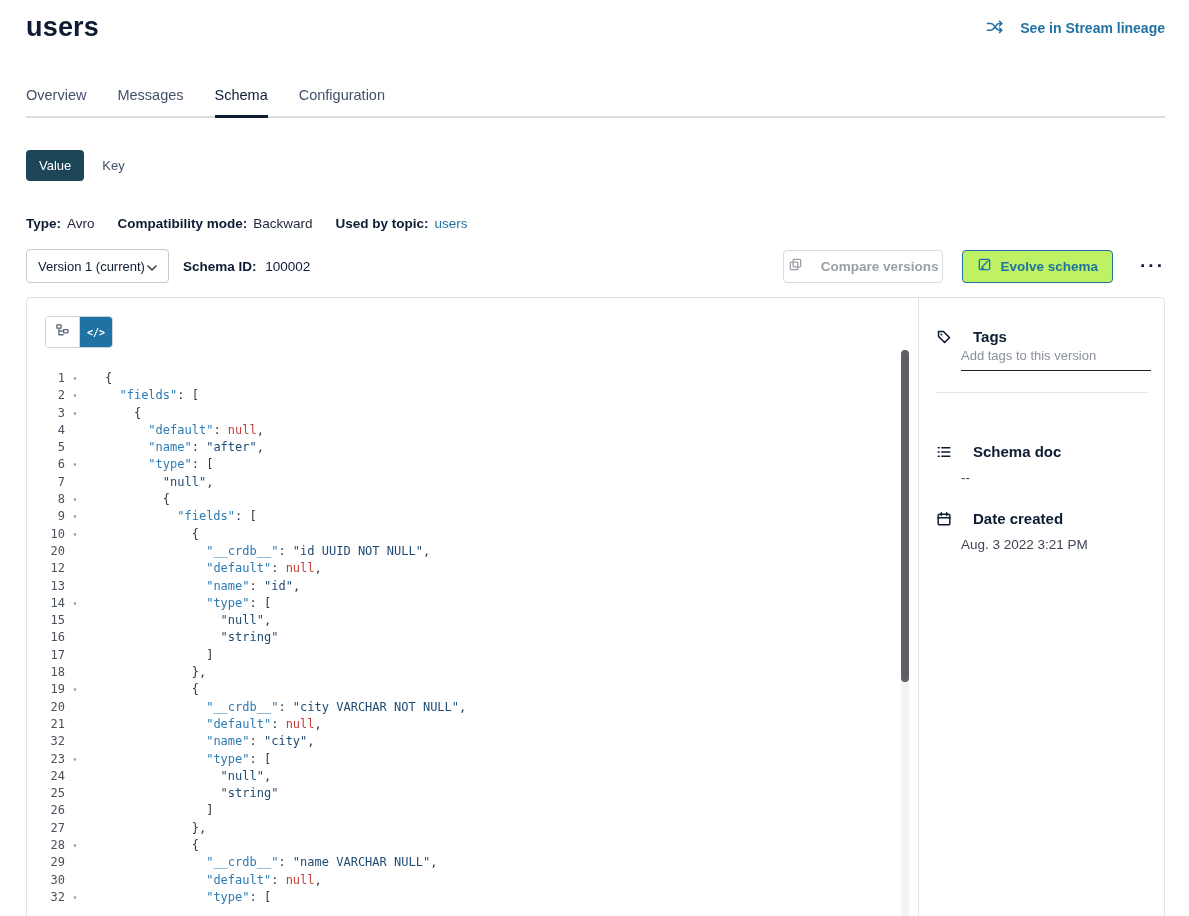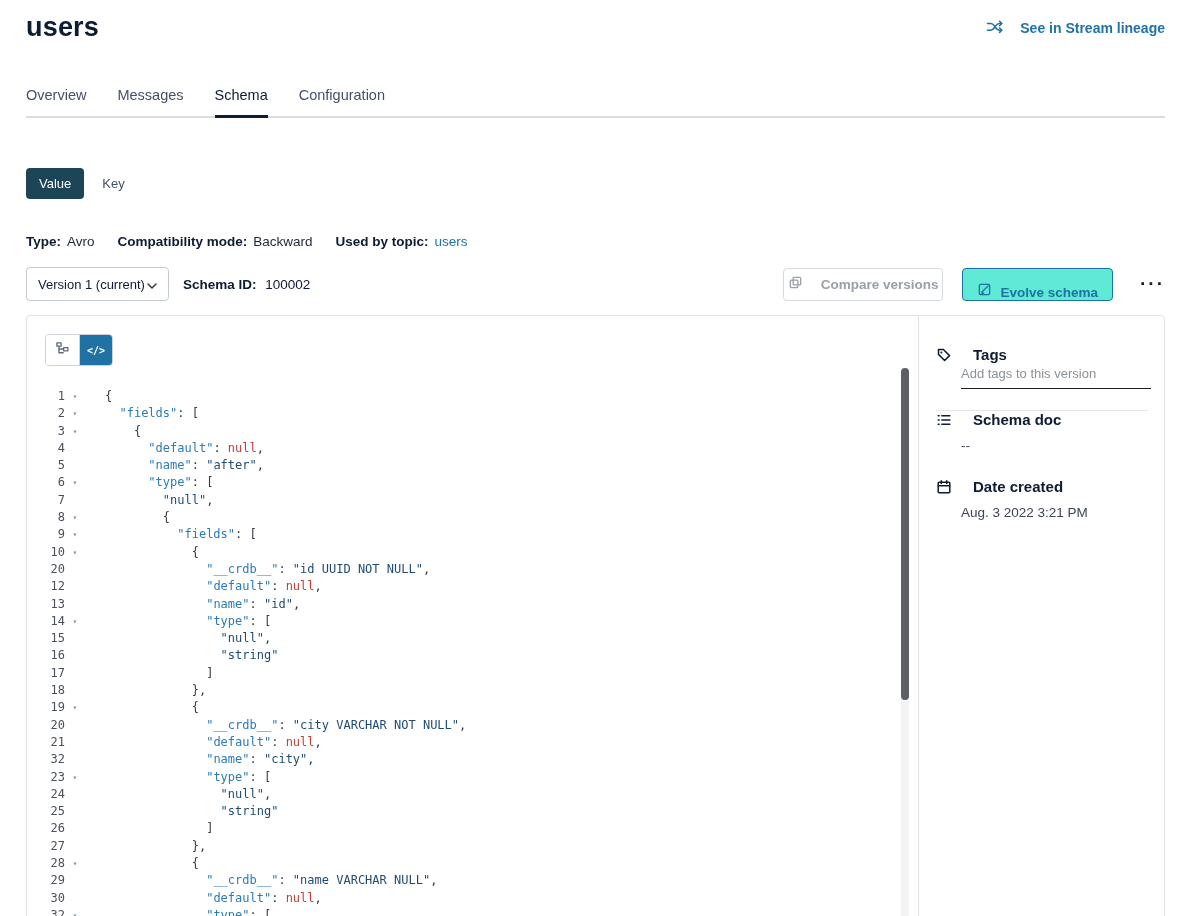--- a/index.html
+++ b/index.html
@@ -22,21 +22,21 @@
     font-size:14px;font-weight:600;cursor:pointer}
   .lineage svg{display:block}
 
   
   .tabs{display:flex;gap:31px;margin-top:44px;border-bottom:2px solid #dadce2}
   .tab{padding-bottom:13px;font-size:14.5px;color:#44506A;cursor:pointer;position:relative}
   .tab.active{color:var(--text-dark)}
   .tab.active::after{content:"";position:absolute;left:0;right:0;bottom:-2px;height:3px;background:var(--text-dark)}
 
   
-  .toggle{display:flex;align-items:center;gap:12px;margin-top:50px}
+  .toggle{display:flex;align-items:center;gap:12px;margin-top:32px}
   .btn-value{background:var(--selected);color:#fff;font-size:13px;font-family:inherit;
     padding:8px 13px;border:none;border-radius:4px;cursor:pointer}
   .btn-key{background:none;border:none;font-family:inherit;font-size:13px;color:#44506A;
     padding:8px 6px;cursor:pointer}
 
   
   .meta{display:flex;align-items:center;margin-top:35px;font-size:13.5px;color:#1D2636}
   .meta .item{margin-right:23px;display:flex;align-items:center}
   .meta .lbl{font-weight:700;color:var(--text-dark)}
   .meta .val{margin-left:6px}
@@ -47,21 +47,21 @@
   .select{width:143px;height:34px;border:1px solid #c4cad1;border-radius:4px;background:#fff;
     display:flex;align-items:center;justify-content:space-between;padding:0 11px;
     font-size:13px;color:var(--text-dark);cursor:pointer}
   .schema-id{margin-left:14px;font-size:13.5px}
   .schema-id .lbl{font-weight:700}
   .schema-id .val{margin-left:5px}
   .vspacer{flex:1}
   .btn-compare{display:flex;align-items:center;gap:18px;height:33px;padding:0 4px;background:#fff;
     border:1px solid #d8dbde;border-radius:4px;color:#99A0A8;font-size:13.5px;font-weight:600;
     font-family:inherit;cursor:default;margin-right:19px}
-  .btn-evolve{display:flex;align-items:flex-end;gap:8px;height:33px;padding:0 14px;background:#5eead4;
+  .btn-evolve{display:flex;align-items:center;gap:8px;height:33px;padding:0 14px;background:#bef264;
     border:1px solid var(--accent);border-radius:4px;color:var(--accent);font-size:13.5px;
     font-weight:700;font-family:inherit;cursor:pointer;margin-right:27px}
   .btn-more{background:none;border:none;font-family:inherit;color:var(--text-dark);
     font-size:19px;font-weight:800;letter-spacing:2px;line-height:10px;cursor:pointer;padding:4px 0}
 
   
   .panel{display:flex;margin-top:14px;border:1px solid #e0e2e6;border-radius:4px;height:762px;
     overflow:hidden;background:#fff}
   .editor{flex:1;position:relative;padding-top:18px;min-width:0}
   .ed-toolbar{margin-left:18px;display:inline-flex;border:1px solid #ccd2d8;border-radius:4px;overflow:hidden}
@@ -84,21 +84,21 @@
   .sb-thumb{position:absolute;top:0;left:0;width:8px;height:332px;background:#5C6064;border-radius:4px;cursor:pointer}
 
   
   .sidebar{width:246px;flex:none;border-left:1px solid #e0e2e6;padding:30px 16px 0 17px}
   .side-header{display:flex;align-items:center;gap:21px;font-size:15px;font-weight:700;color:var(--text-dark)}
   .side-header svg{display:block;flex:none}
   .tags-input{display:block;margin:0 0 0 25px;width:190px;border:none;outline:none;
     border-bottom:1px solid #1C2026;padding:3px 0 7px;font-size:13px;font-family:inherit;color:#ef4444}
   .tags-input::placeholder{color:#8A9199}
   .side-divider{height:1px;background:#e4e6e9;margin-top:21px}
-  .sec-doc{}
+  .sec-doc{margin-top:50px}
   .sec-date{margin-top:25px}
   .side-value{margin:10px 0 0 25px;font-size:13.5px;color:#3E4653}
 </style>
 </head>
 <body>
 
 <div class="page">
 
   <div class="header">
     <div class="title">users</div>

